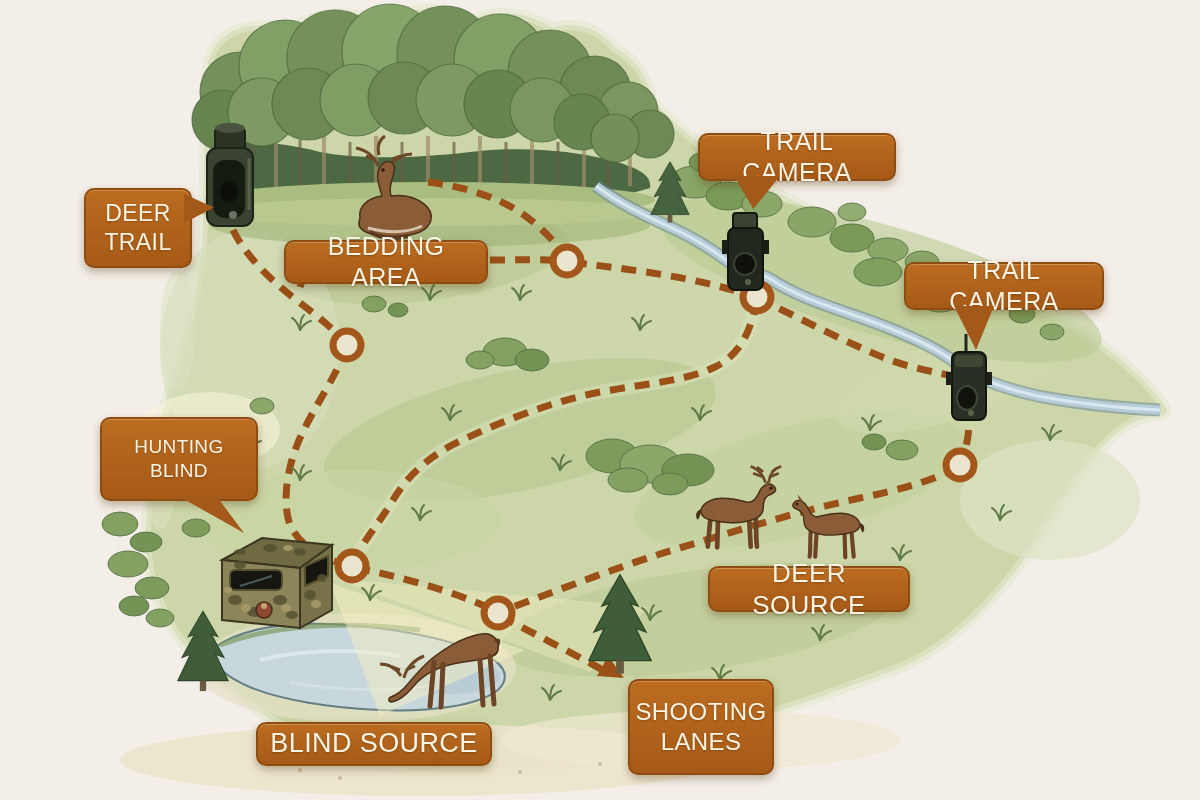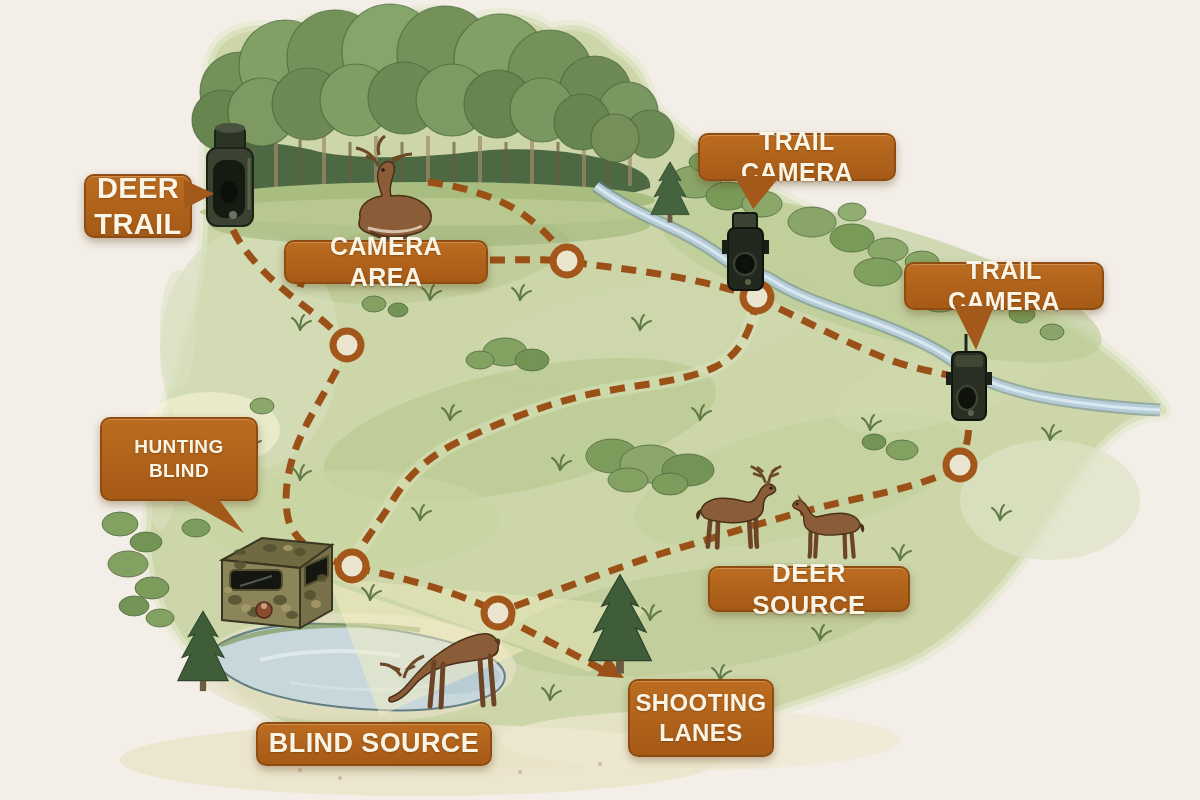--- a/index.html
+++ b/index.html
@@ -1,41 +1,41 @@
 <!DOCTYPE html>
 <html><head>
 <meta charset="utf-8">
 <style>
   html,body{margin:0;padding:0;background:#f3eee7;}
   .stage{position:relative;width:1200px;height:800px;overflow:hidden;
          font-family:"Liberation Sans",sans-serif;background:#f3eee7;}
   .stage svg{position:absolute;left:0;top:0;}
   .label{position:absolute;display:flex;align-items:center;justify-content:center;
-         text-align:center;font-weight:bold;color:#f9f4e4;letter-spacing:.4px;
+         text-align:center;font-weight:normal;color:#f9f4e4;letter-spacing:.4px;
          background:linear-gradient(180deg,#bb6c20,#a65a17);
          border:2px solid #8f4c11;border-radius:10px;line-height:1.25;
          box-shadow:0 4px 8px rgba(90,55,15,.35), inset 0 1px 0 rgba(255,235,200,.28);
          text-shadow:0 1px 2px rgba(70,35,0,.35);box-sizing:border-box;padding:4px 8px;}
   .tail{position:absolute;background:#a3591a;}
-  .t-deer-trail{left:84px;top:174px;width:108px;height:64px;font-size:29px;}
+  .t-deer-trail{left:84px;top:188px;width:108px;height:80px;font-size:23px;}
   .t-deer-trail .tail{right:-24px;top:4px;width:30px;height:34px;
       clip-path:polygon(0 0,100% 40%,0 85%);}
   .t-bedding{left:284px;top:240px;width:204px;height:44px;font-size:25px;}
   .t-cam1{left:698px;top:133px;width:198px;height:48px;font-size:25px;}
   .t-cam1 .tail{left:34px;bottom:-30px;width:46px;height:33px;
       clip-path:polygon(0 0,100% 0,42% 100%);}
   .t-cam2{left:904px;top:262px;width:200px;height:48px;font-size:25px;}
   .t-cam2 .tail{left:48px;bottom:-42px;width:40px;height:44px;
       clip-path:polygon(0 0,100% 0,55% 100%);}
   .t-blind{left:100px;top:417px;width:158px;height:84px;font-size:19px;}
   .t-blind .tail{left:78px;bottom:-34px;width:64px;height:36px;
       clip-path:polygon(0 0,58% 0,100% 100%);}
   .t-decoys{left:708px;top:566px;width:202px;height:46px;font-size:26px;}
   .t-water{left:256px;top:722px;width:236px;height:44px;font-size:27px;}
-  .t-lanes{left:628px;top:679px;width:146px;height:78px;font-size:24px;}
+  .t-lanes{left:628px;top:679px;width:146px;height:96px;font-size:24px;}
 </style>
 </head>
 <body>
 
 <div class="stage">
 
 <svg width="1200" height="800" viewBox="0 0 1200 800">
   <defs></defs>
 
   <g>
@@ -476,21 +476,21 @@
         </g>
   </g>
 </svg>
 
 <div class="label t-deer-trail">
   <span>DEER TRAIL</span>
   <span class="tail"></span>
 </div>
 
 <div class="label t-bedding">
-  <span>CAMERA AREA</span>
+  <span>BEDDING AREA</span>
 </div>
 
 <div class="label t-cam1">
   <span>TRAIL CAMERA</span>
   <span class="tail"></span>
 </div>
 
 <div class="label t-cam2">
   <span>TRAIL CAMERA</span>
   <span class="tail"></span>

